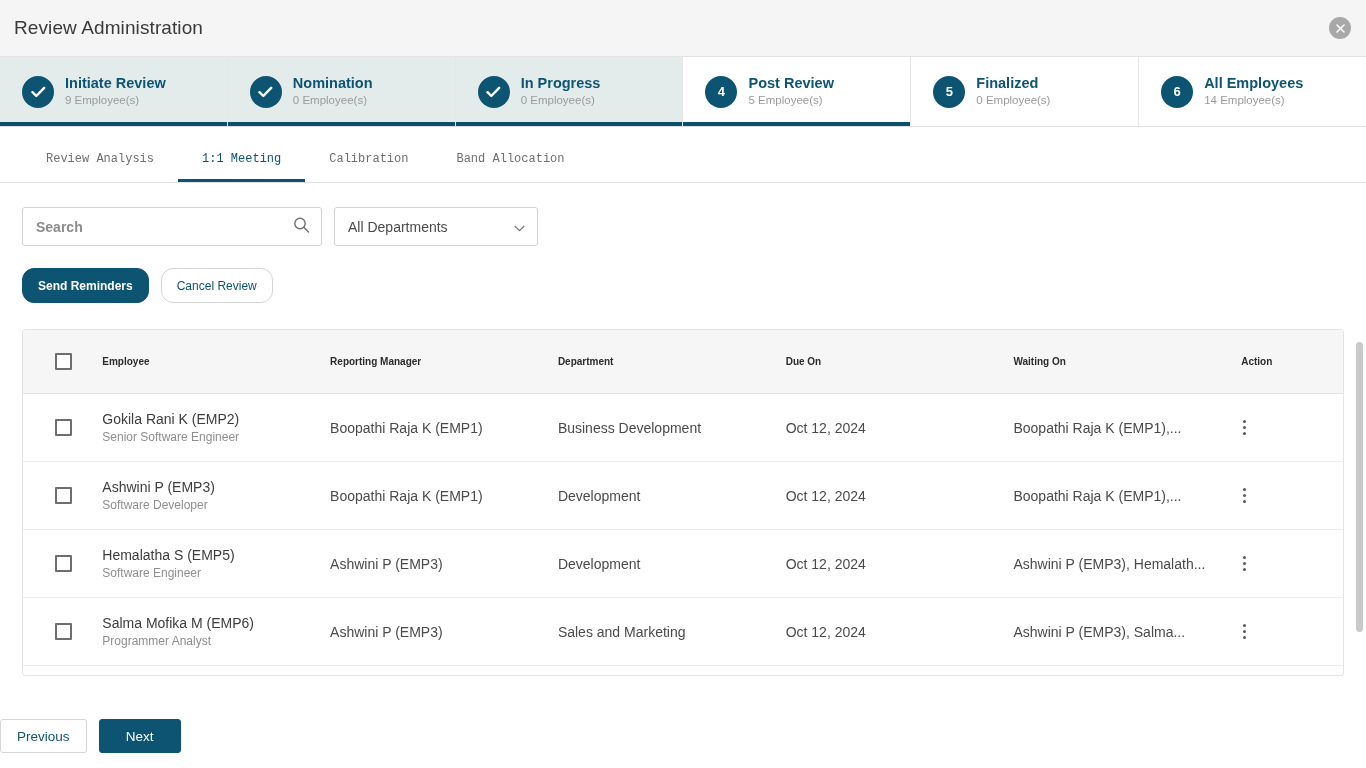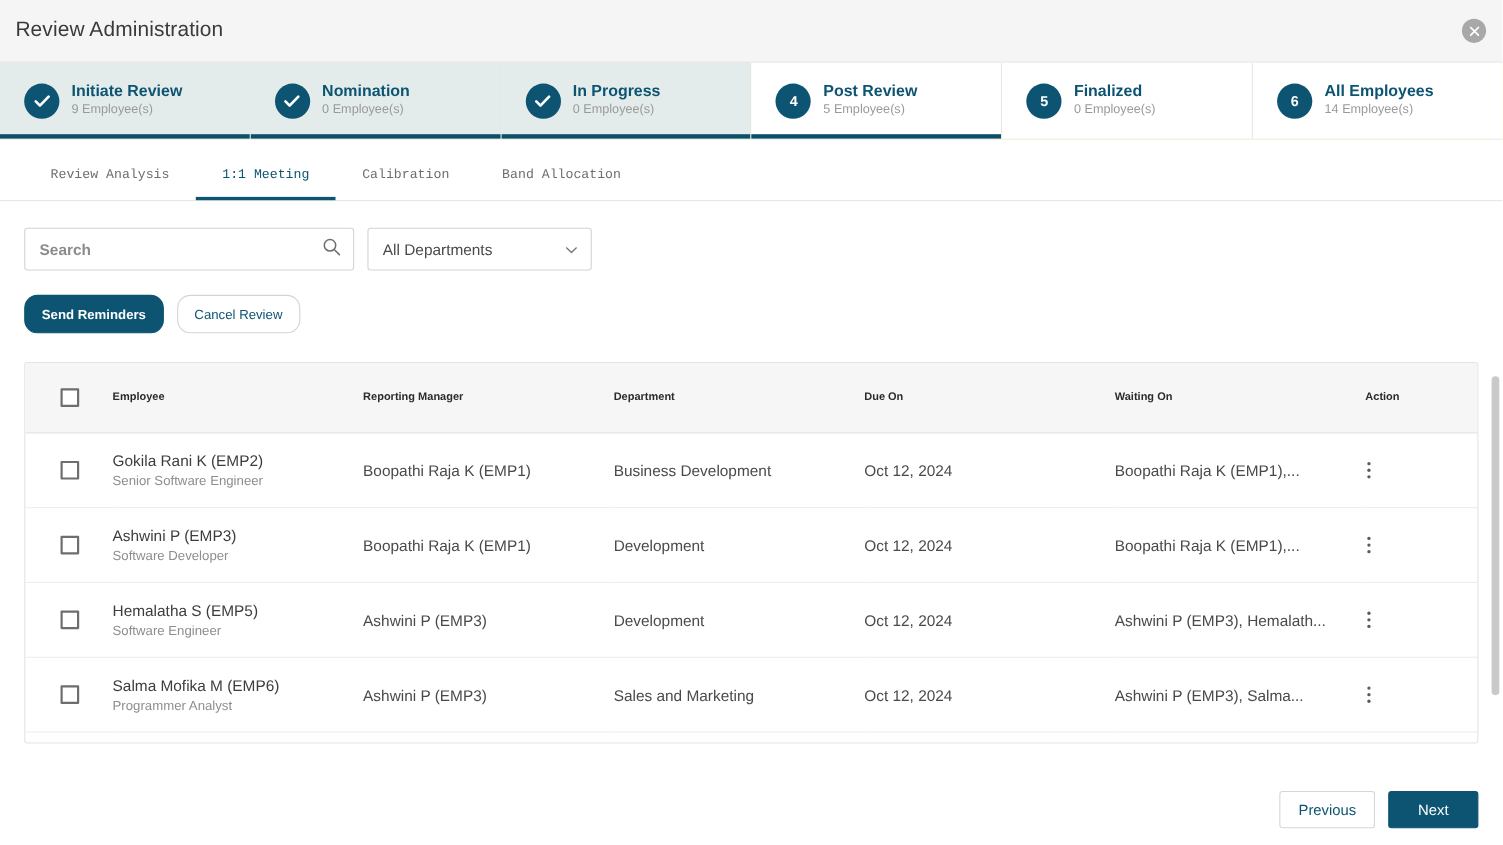--- a/index.html
+++ b/index.html
@@ -43,21 +43,21 @@
     justify-content: center;
     cursor: pointer;
     border: none;
   }
   .close-btn svg { display: block; }
 
   
   .stepper {
     display: flex;
     height: 70px;
-    background: #fef9c3;
+    background: #701a75;
     border-bottom: 1px solid #e0e0e0;
   }
   .step {
     flex: 1 1 0;
     display: flex;
     align-items: center;
     gap: 11px;
     padding: 0 0 0 22px;
     position: relative;
     cursor: pointer;
@@ -291,21 +291,21 @@
   }
 
   
   .footer {
     position: absolute;
     left: 0; right: 0; bottom: 0;
     height: 64px;
     background: #ffffff;
     display: flex;
     align-items: center;
-    justify-content: flex-end;
+    justify-content: flex-start;
     gap: 12px;
     padding-right: 22px;
   }
   .btn-nav {
     height: 34px;
     min-width: 82px;
     border-radius: 3px;
     font-size: 13.5px;
     font-family: inherit;
     cursor: pointer;

